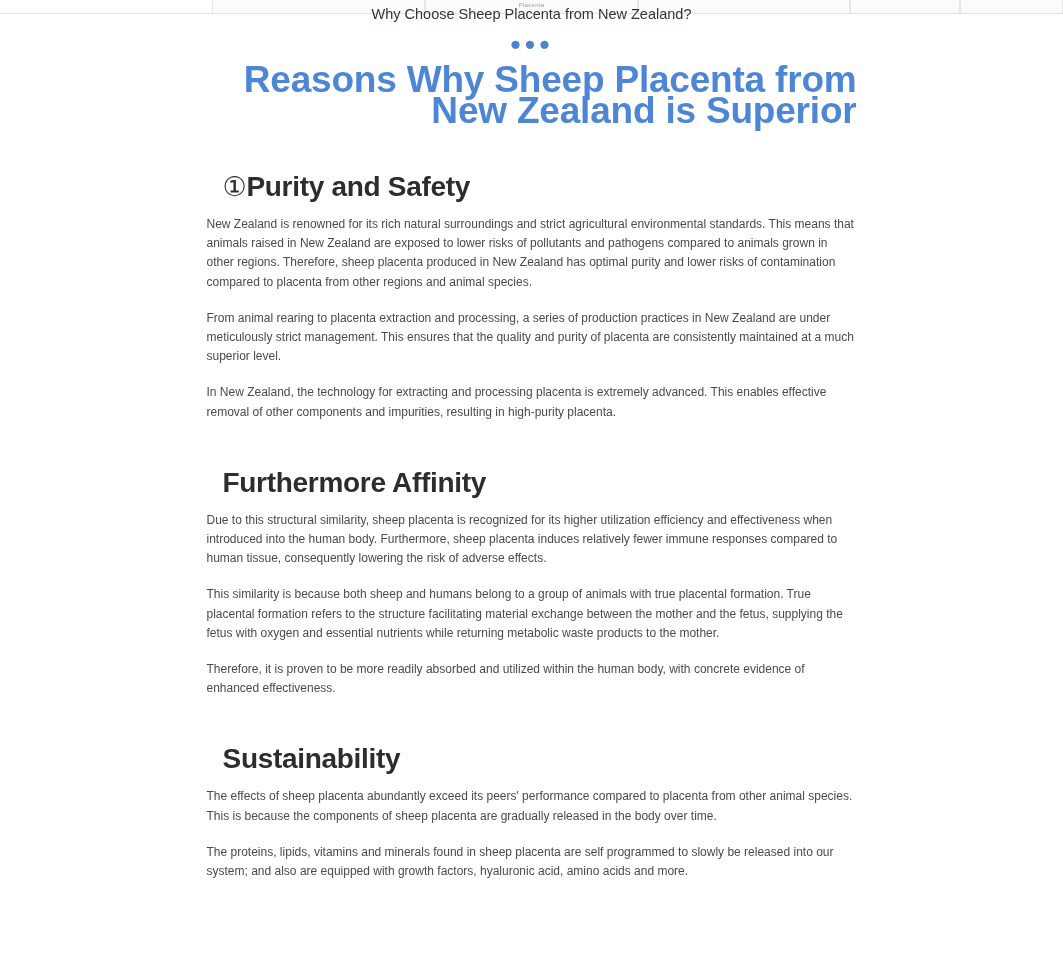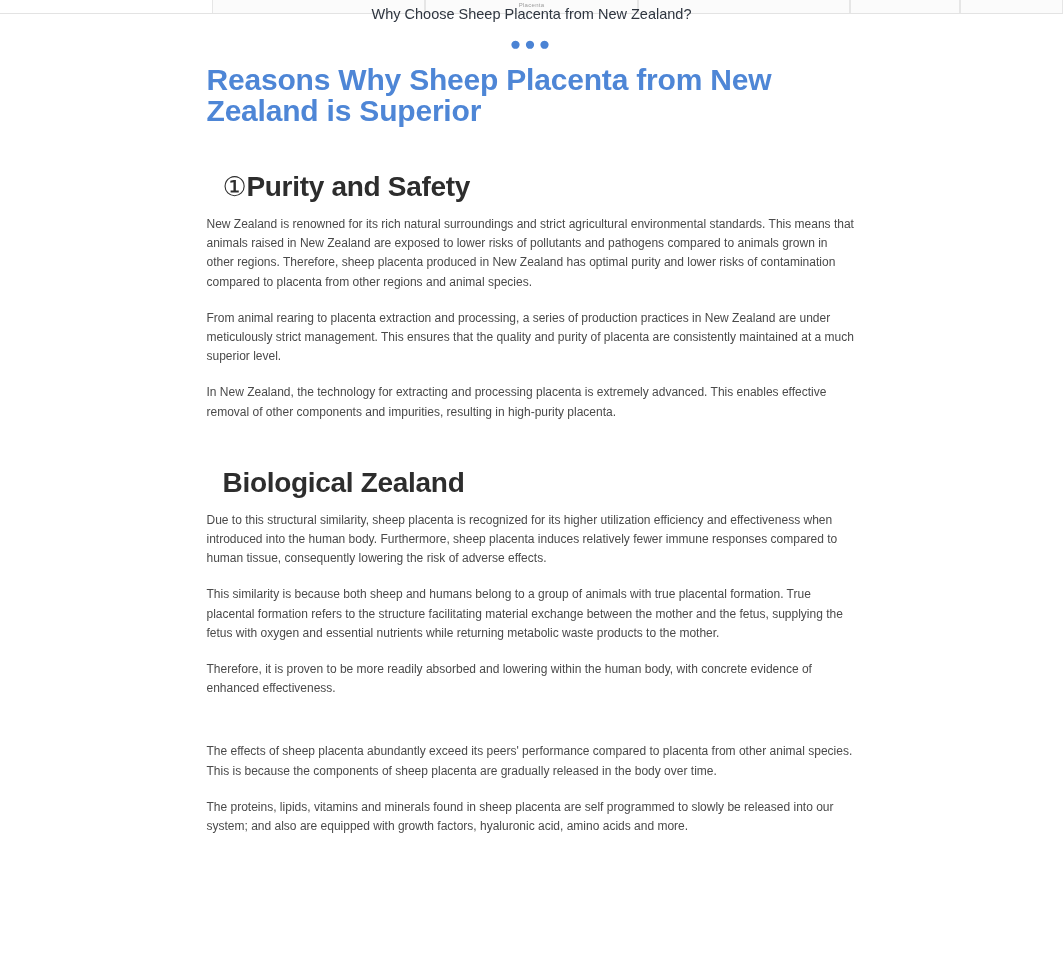--- a/index.html
+++ b/index.html
@@ -72,23 +72,23 @@
     text-align: center;
     color: #4b83d4;
     font-size: 19px;
     letter-spacing: 3px;
     line-height: 20px;
     margin-top: 13px;
     font-weight: bold;
   }
 
   h1.main-title {
-    text-align: left;
+    text-align: right;
     color: #4e86d6;
-    font-size: 30px;
+    font-size: 37px;
     line-height: 31px;
     font-weight: bold;
     margin: 10px 0 0 0;
     letter-spacing: -0.2px;
   }
 
   h2.section-title {
     color: #2d2d2d;
     font-size: 28px;
     line-height: 32px;
@@ -136,25 +136,26 @@
     <h1 class="main-title">Reasons Why Sheep Placenta from New Zealand is Superior</h1>
 
     <section>
       <h2 class="section-title"><span class="num">①</span><span>Purity and Safety</span></h2>
       <p class="body">New Zealand is renowned for its rich natural surroundings and strict agricultural environmental standards. This means that animals raised in New Zealand are exposed to lower risks of pollutants and pathogens compared to animals grown in other regions. Therefore, sheep placenta produced in New Zealand has optimal purity and lower risks of contamination compared to placenta from other regions and animal species.</p>
       <p class="body">From animal rearing to placenta extraction and processing, a series of production practices in New Zealand are under meticulously strict management. This ensures that the quality and purity of placenta are consistently maintained at a much superior level.</p>
       <p class="body">In New Zealand, the technology for extracting and processing placenta is extremely advanced. This enables effective removal of other components and impurities, resulting in high-purity placenta.</p>
     </section>
 
     <section class="sec-bio">
-      <h2 class="section-title"><span class="num"></span><span>Biological Zealand</span></h2>
+      <h2 class="section-title"><span class="num"></span><span>Furthermore Affinity</span></h2>
       <p class="body">Due to this structural similarity, sheep placenta is recognized for its higher utilization efficiency and effectiveness when introduced into the human body. Furthermore, sheep placenta induces relatively fewer immune responses compared to human tissue, consequently lowering the risk of adverse effects.</p>
       <p class="body">This similarity is because both sheep and humans belong to a group of animals with true placental formation. True placental formation refers to the structure facilitating material exchange between the mother and the fetus, supplying the fetus with oxygen and essential nutrients while returning metabolic waste products to the mother.</p>
-      <p class="body">Therefore, it is proven to be more readily absorbed and lowering within the human body, with concrete evidence of enhanced effectiveness.</p>
+      <p class="body">Therefore, it is proven to be more readily absorbed and utilized within the human body, with concrete evidence of enhanced effectiveness.</p>
     </section>
 
     <section class="sec-sus">
+      <h2 class="section-title"><span class="num"></span><span>Sustainability</span></h2>
       <p class="body">The effects of sheep placenta abundantly exceed its peers' performance compared to placenta from other animal species. This is because the components of sheep placenta are gradually released in the body over time.</p>
       <p class="body">The proteins, lipids, vitamins and minerals found in sheep placenta are self programmed to slowly be released into our system; and also are equipped with growth factors, hyaluronic acid, amino acids and more.</p>
     </section>
 
   </div>
 </div>
 
 </body></html>

